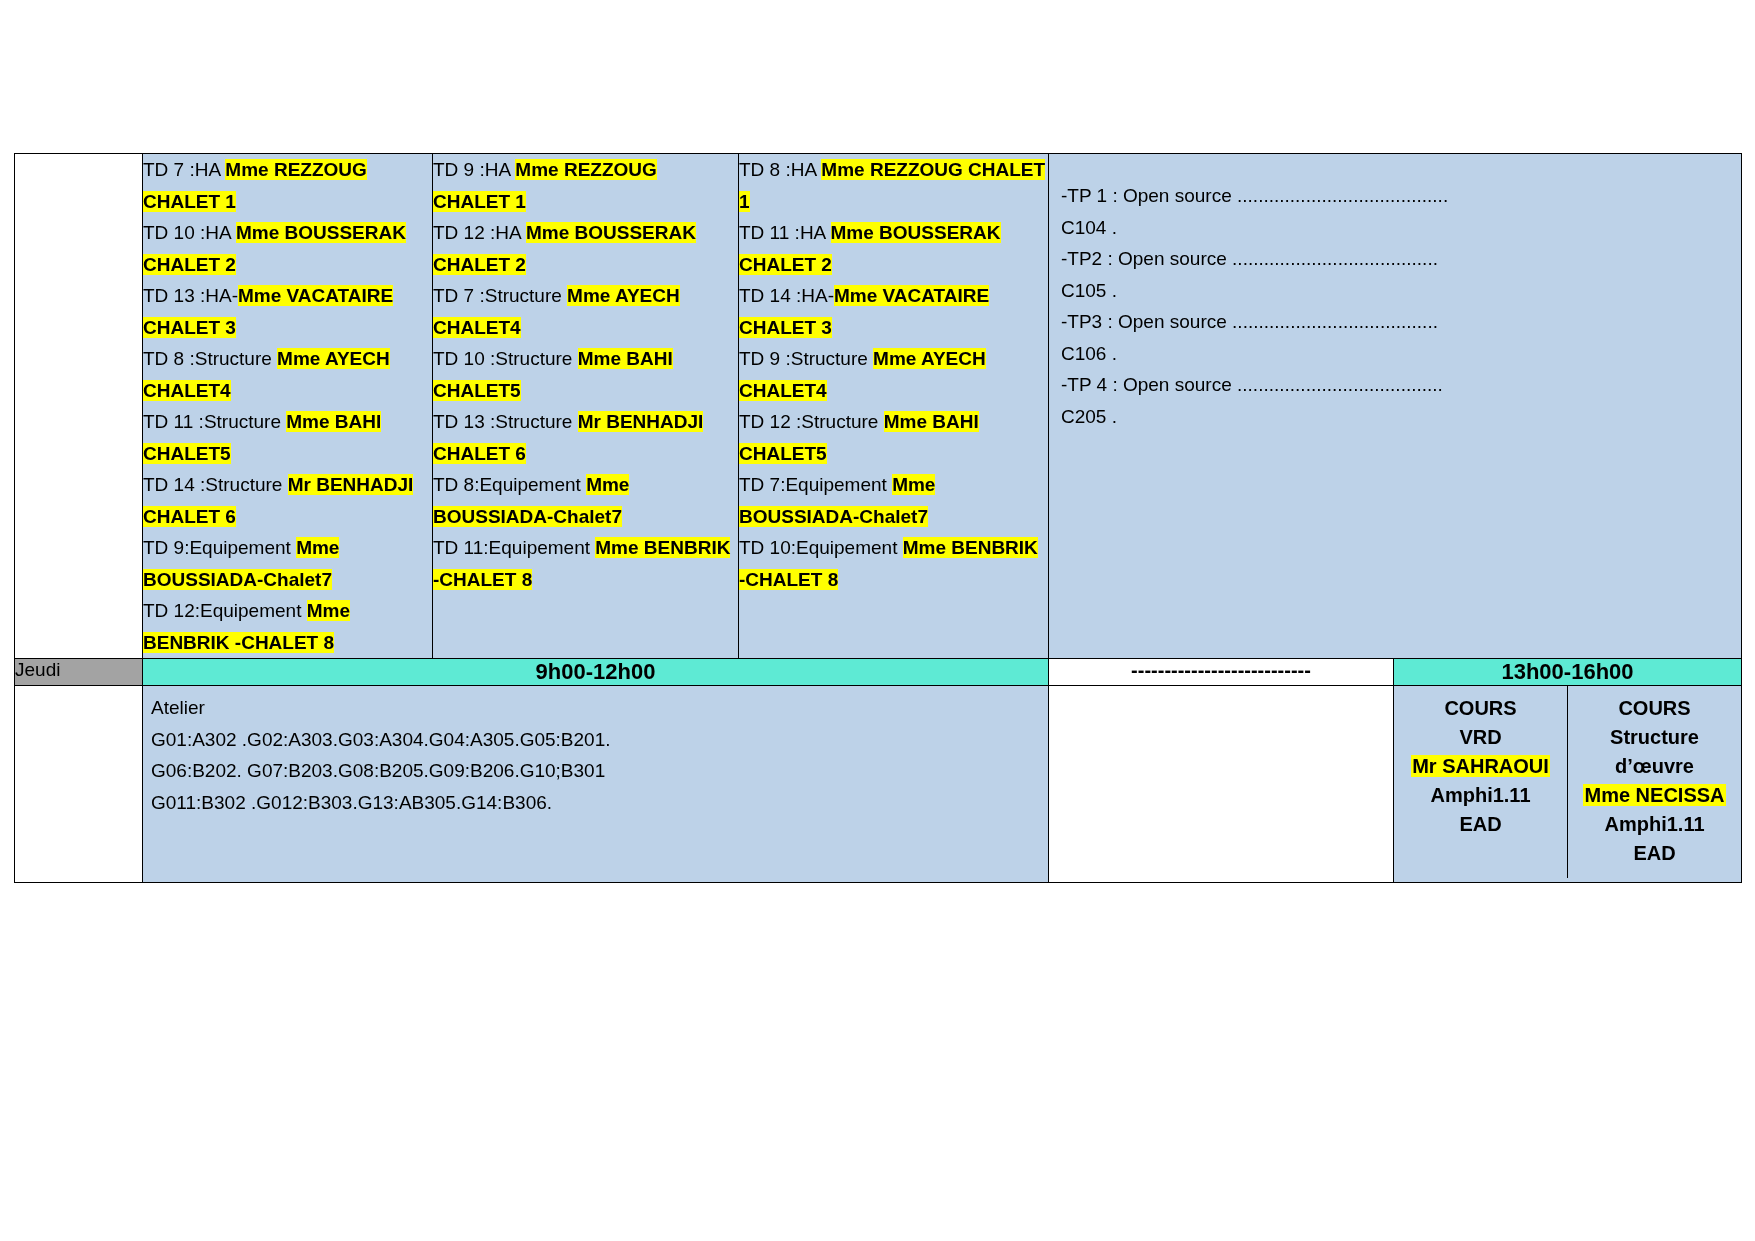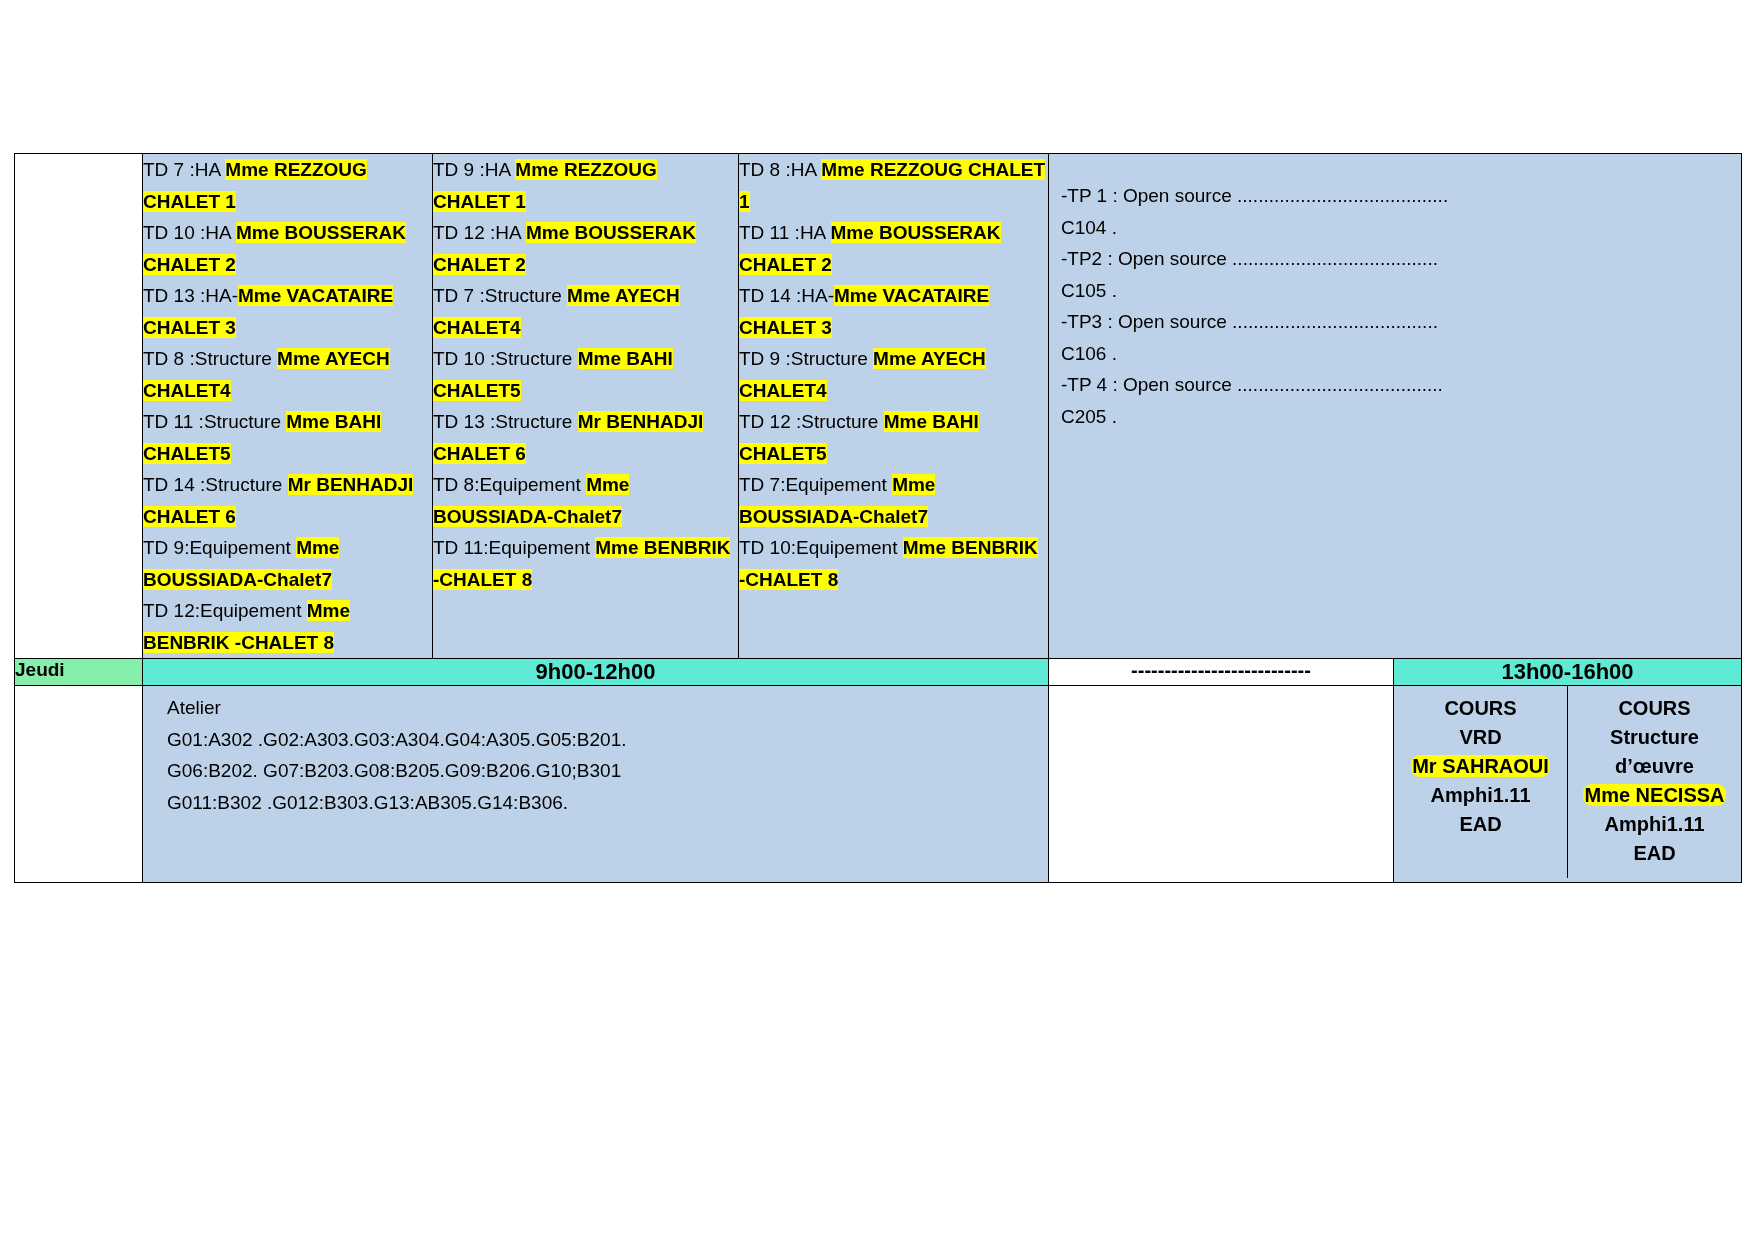--- a/index.html
+++ b/index.html
@@ -39,25 +39,25 @@
   .cell-white {
     background: #ffffff;
   }
   .cell-peach {
     background: #5eead4;
   }
   .cell-pad {
     padding: 6px 6px 8px 8px;
   }
   .daylabel {
-    font-weight: bold;
+    font-weight: normal;
     font-size: 19px;
     padding: 8px 0 0 8px;
     color: #000;
-    background: #86efac;
+    background: #a3a3a3;
     vertical-align: top;
   }
   .timehdr {
     text-align: center;
     font-weight: bold;
     font-size: 22px;
     padding: 14px 0 14px 0;
     vertical-align: middle;
   }
   .dashes {
@@ -84,32 +84,31 @@
   }
   .tp-lines {
     font-size: 19px;
     line-height: 31.5px;
     padding: 6px 6px 8px 12px;
     margin-top: 20px;
   }
   .atelier {
     font-size: 19px;
     line-height: 31.5px;
-    padding: 6px 6px 8px 24px;
+    padding: 6px 6px 8px 8px;
   }
   .cours-block {
     text-align: center;
     font-size: 20px;
     font-weight: bold;
     line-height: 29px;
     padding: 8px 4px 10px 4px;
   }
   .cours-block .hl {
     padding: 0 1px;
-    border-radius: 9px;
   }
 </style>
 </head>
 <body>
 
 <div class="page">
 
   <table class="schedule">
     <colgroup>
       <col style="width:128px">

